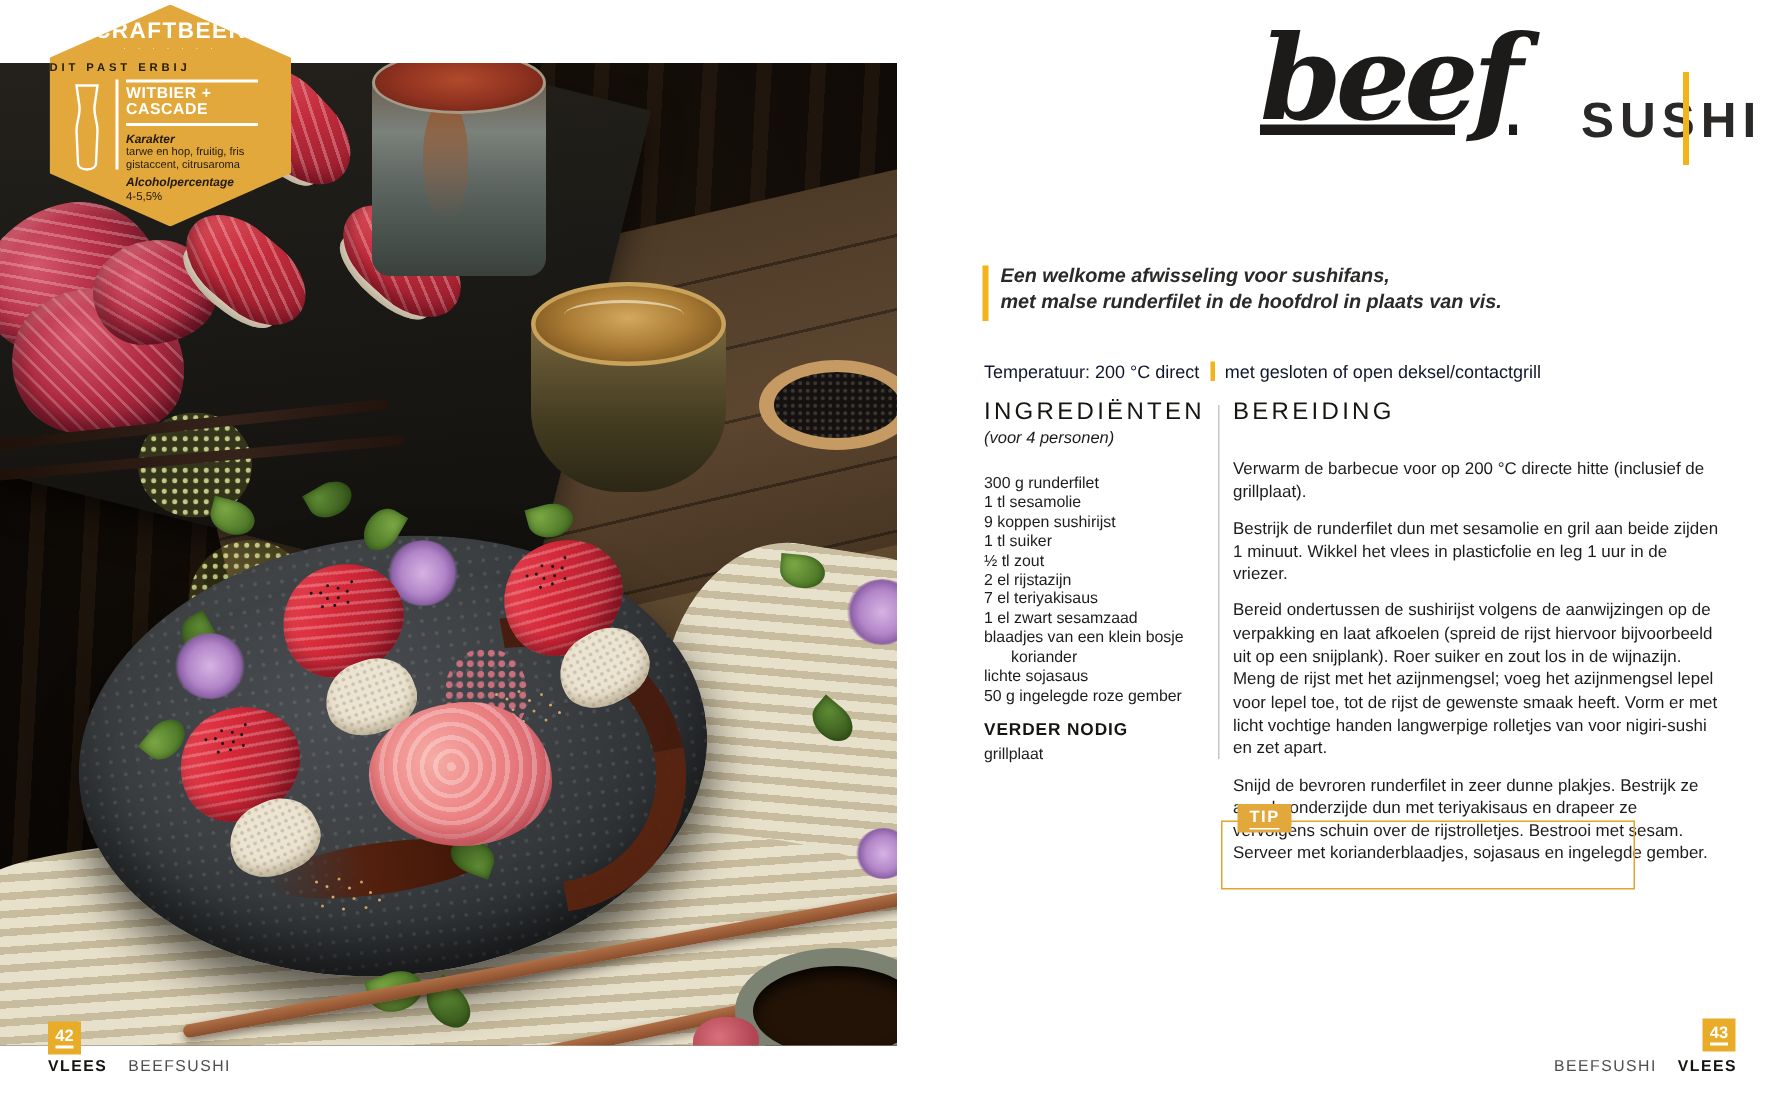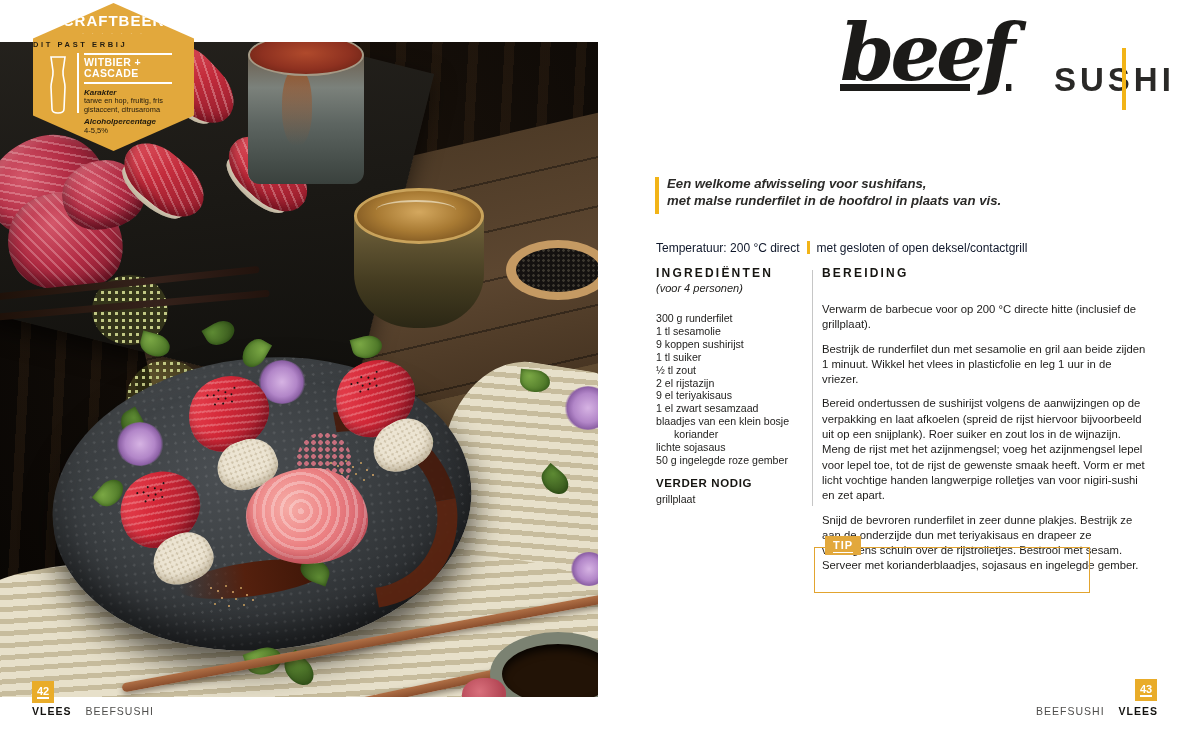--- a/index.html
+++ b/index.html
@@ -141,21 +141,21 @@
   .title-script{left:840px;top:14px;font-family:"DejaVu Serif",serif;font-style:italic;font-weight:bold;
       font-size:78px;letter-spacing:-4px;color:#1c1b19;line-height:1;text-decoration:underline;}
   .title-caps{left:1013px;top:61px;font-size:33px;font-weight:bold;letter-spacing:4px;color:#2a2927;margin-left:41px;}
   .title-bar{left:1122px;top:48px;width:4px;height:62px;}
   .intro-bar{left:655px;top:177px;width:4px;height:37px;}
   .intro-text{left:667px;top:175px;font-size:13.2px;font-style:italic;font-weight:bold;
       color:#2b2a28;line-height:17px;}
   .temp-line{left:656px;top:241px;font-size:12px;color:#0f172a;}
   .temp-sep{display:inline-block;width:3px;height:13px;vertical-align:-2px;margin:0 7px;}
   .col-ing{left:656px;top:266px;width:152px;}
-  .col-ing h3,.col-prep h3{margin:0;font-size:12px;font-weight:bold;letter-spacing:2.2px;color:#161511;}
+  .col-ing h3,.col-prep h3{margin:0;font-size:16px;font-weight:normal;letter-spacing:2.2px;color:#161511;}
   .serving{font-size:11px;font-style:italic;margin-top:2px;color:#1d1c1a;}
   .ing-list{margin-top:18px;font-size:10.6px;line-height:12.9px;color:#1d1c1a;}
   .ing-list div{padding-left:18px;text-indent:-18px;}
   .extra-head{margin-top:10px;font-size:11.5px;font-weight:bold;letter-spacing:.6px;color:#161511;}
   .extra-item{margin-top:4px;font-size:10.6px;color:#1d1c1a;}
   .v-divider{left:812px;top:270px;width:1px;height:236px;background:#c6c6c6;}
   .col-prep{left:822px;top:266px;width:326px;}
   .prep-text{margin-top:22px;font-size:11.3px;line-height:15.3px;color:#1d1c1a;}
   .prep-text p{margin:0 0 9px 0;}
   .tipbox{left:814px;top:547px;width:274px;height:44px;border:1px solid #e2a42f;}
@@ -318,21 +318,21 @@
   <div class="abs col-ing">
     <h3>INGREDIËNTEN</h3>
     <div class="serving">(voor 4 personen)</div>
     <div class="ing-list">
       <div>300 g runderfilet</div>
       <div>1 tl sesamolie</div>
       <div>9 koppen sushirijst</div>
       <div>1 tl suiker</div>
       <div>½ tl zout</div>
       <div>2 el rijstazijn</div>
-      <div>9 el teriyakisaus</div>
+      <div>7 el teriyakisaus</div>
       <div>1 el zwart sesamzaad</div>
       <div>blaadjes van een klein bosje koriander</div>
       <div>lichte sojasaus</div>
       <div>50 g ingelegde roze gember</div>
     </div>
     <div class="extra-head">VERDER NODIG</div>
     <div class="extra-item">grillplaat</div>
   </div>
 
   <div class="abs v-divider"></div>

